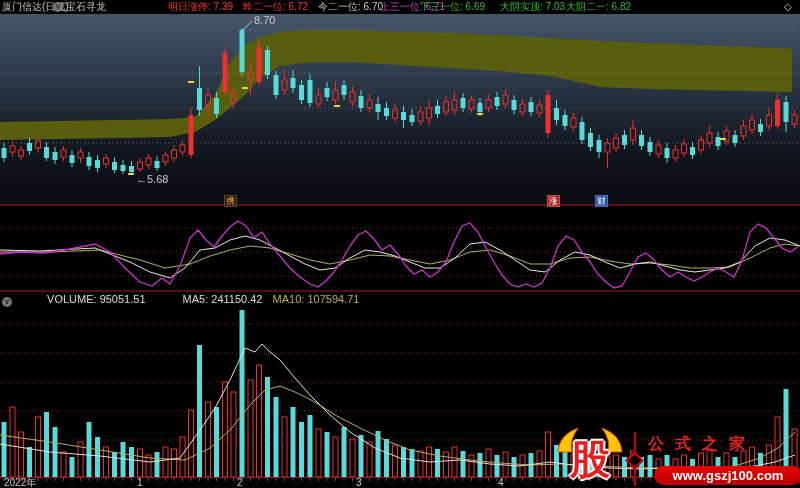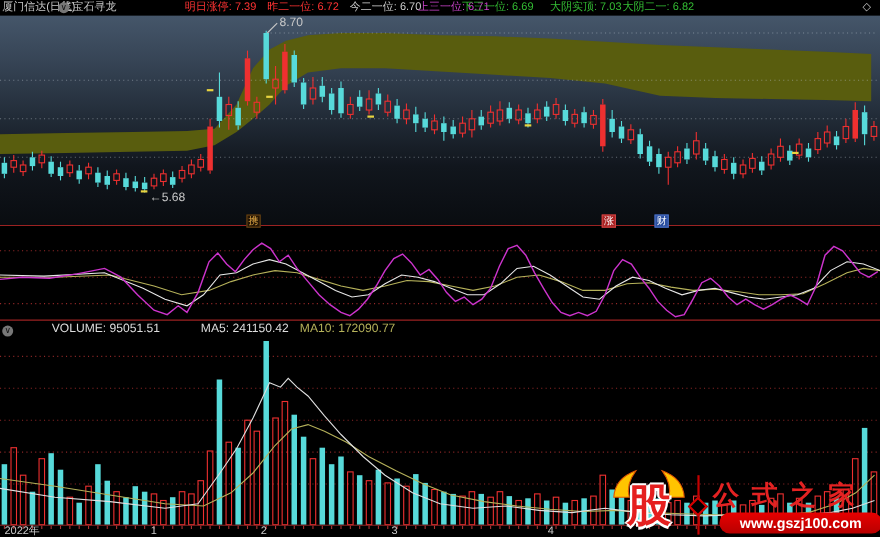--- a/index.html
+++ b/index.html
@@ -29,21 +29,21 @@
   
   #logo{position:absolute;left:542px;top:428px;width:252px;height:60px;z-index:9;}
   #gu-wrap{position:absolute;left:8px;top:0;width:80px;height:60px;}
   #gu-horns{position:absolute;left:0;top:-2px;}
   #gu-char{position:absolute;left:0;top:4px;width:80px;text-align:center;
     font-size:40px;font-weight:bold;color:#e51f1f;line-height:56px;font-family:"Liberation Serif",serif;
     text-shadow:-2px 0 0 #fff,2px 0 0 #fff,0 -2px 0 #fff,0 2px 0 #fff,-1px -1px 0 #fff,1px 1px 0 #fff;}
   #logo-divline{position:absolute;left:92px;top:4px;width:2px;height:54px;background:#c40000;}
   #logo-diamond{position:absolute;left:86px;top:26px;width:9px;height:9px;border:2px solid #d40000;
     transform:rotate(45deg);background:#000;}
-  #logo-title{position:absolute;left:106px;top:6px;width:146px;font-size:24px;font-weight:bold;
+  #logo-title{position:absolute;left:106px;top:6px;width:146px;font-size:16px;font-weight:bold;
     color:#e42222;letter-spacing:11px;font-family:"Liberation Serif",serif;white-space:nowrap;}
   #logo-pill{position:absolute;left:112px;top:38px;width:148px;height:19px;border-radius:10px;
     background:linear-gradient(180deg,#e80000,#b80000);color:#fff;font-size:13px;font-weight:bold;
     text-align:center;line-height:19px;}
   #tb-diamond{position:absolute;left:784px;top:1px;color:#ccc;font-size:10px;line-height:12px;}
 </style>
 </head>
 <body>
 
 <div id="screen">
@@ -63,21 +63,21 @@
   <div id="vol-panel" class="panel"></div>
   <div id="axis-strip" class="panel"></div>
 
   
 
   
   <div class="ph" style="top:293px;left:2px">
     <span class="circle-icon" style="position:relative;display:inline-block;top:1px;margin-right:4px">∨</span>
     <span id="vol-v" style="color: rgb(221, 221, 221); margin-left: 28px;">VOLUME: 95051.51</span>
     <span id="vol-ma5" style="color: rgb(221, 221, 221); padding-left: 27px;">MA5: 241150.42</span>
-    <span id="vol-ma10" style="color: rgb(182, 178, 90);">MA10: 172090.77</span>
+    <span id="vol-ma10" style="color: rgb(182, 178, 90);">MA10: 107594.71</span>
   </div>
 
   
   <span id="markers-mount"><span class="mk" style="left: 224px; background: rgb(36, 21, 5); color: rgb(224, 168, 69); border: 1px solid rgb(106, 69, 21);">携</span><span class="mk" style="left: 547px; background: rgb(170, 34, 34); color: rgb(255, 255, 255); border: 1px solid rgb(204, 68, 68);">涨</span><span class="mk" style="left: 595px; background: rgb(43, 79, 160); color: rgb(255, 255, 255); border: 1px solid rgb(74, 111, 192);">财</span></span>
   <span class="ax" id="year-label" style="left: 4px;">2022年</span>
   <span id="months-mount"><span class="ax" style="left: 137px;">1</span><span class="ax" style="left: 237px;">2</span><span class="ax" style="left: 356px;">3</span><span class="ax" style="left: 498px;">4</span></span>
 
   
   <svg id="chart-layer" width="800" height="488">
       <polygon points="0,122 60,121 120,120 170,119 195,117 215,95 230,62 245,45 260,37 280,32 310,30 350,30 400,32 450,33 500,35 550,38 600,41 650,43 700,45 750,47 792,49 792,92 750,91 700,90 650,89 600,87 550,76 500,71 450,68 400,65 350,62 310,62 280,66 260,78 245,95 230,108 215,120 195,132 170,137 120,138 60,139 0,140" fill="#595d0e"></polygon>

